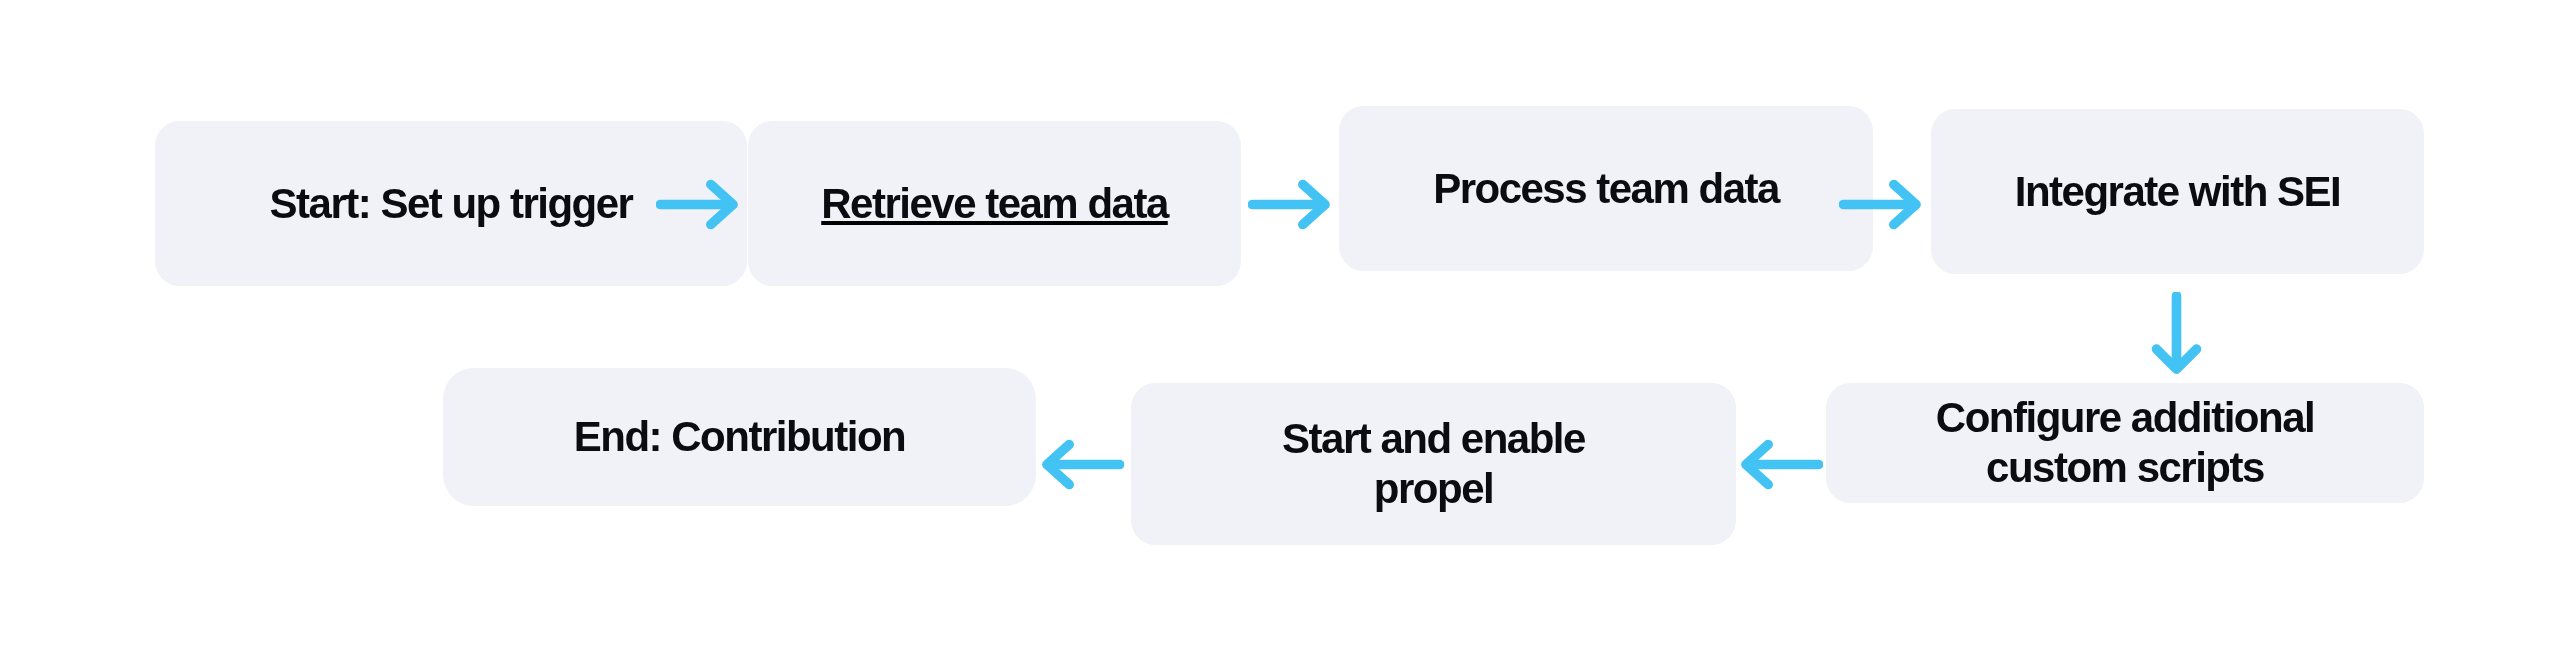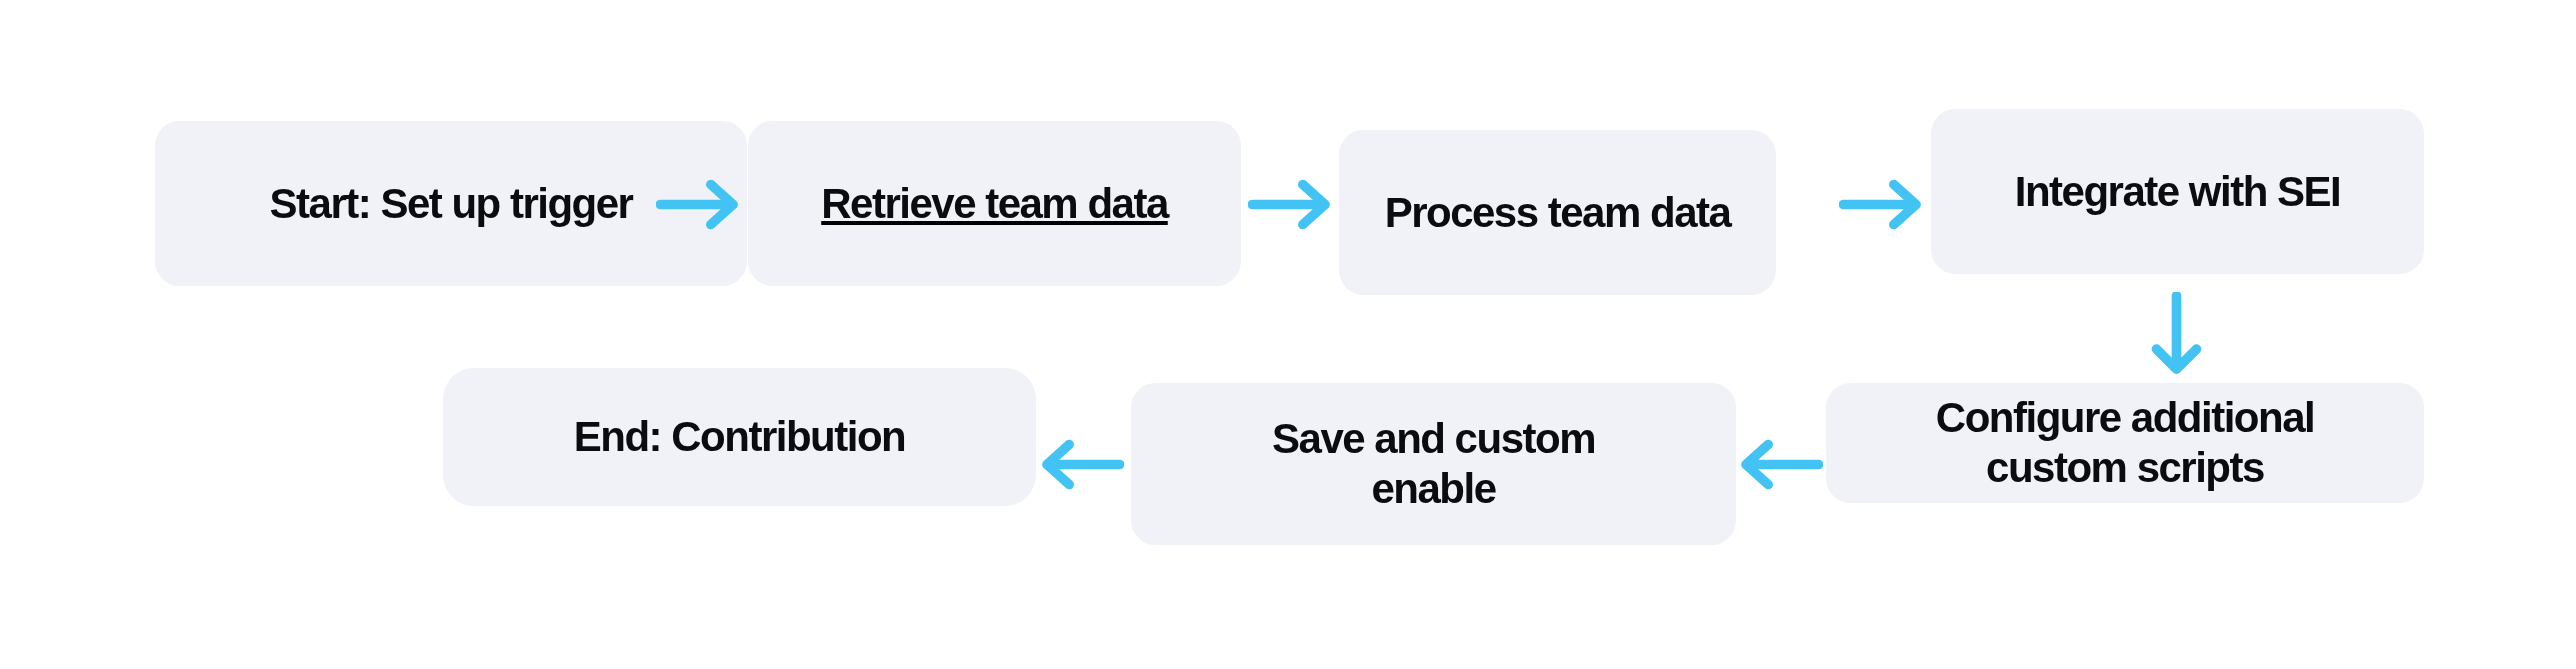--- a/index.html
+++ b/index.html
@@ -27,21 +27,21 @@
     font-weight:700;
     letter-spacing:-1.5px;
     line-height:50px;
     color:var(--text);
     white-space:nowrap;
   }
 
   
   .n-start     {left:155px;  top:121px; width:592px; height:165px;}
   .n-retrieve  {left:748px; top:121px; width:493px; height:165px;text-decoration:underline;}
-  .n-process   {left:1339px; top:130px; width:437px; height:165px;}
+  .n-process   {left:1339px; top:106px; width:534px; height:165px;}
   .n-integrate {left:1931px; top:109px; width:493px; height:165px;}
   
   .n-configure {left:1826px; top:383px; width:598px; height:120px;}
   .n-save      {left:1131px; top:383px; width:605px; height:162px;}
   .n-end       {left:443px;  top:368px; width:593px; height:138px;border-radius:31px;}
 
   .arrow{position:absolute;}
   .arrow path{
     fill:none;
     stroke:var(--arrow);
@@ -74,22 +74,22 @@
 <div class="node n-integrate">
   <div class="line">Integrate with SEI</div>
 </div>
 
 <div class="node n-configure">
   <div class="line">Configure additional</div>
   <div class="line">custom scripts</div>
 </div>
 
 <div class="node n-save">
-  <div class="line">Save and custom</div>
-  <div class="line">enable</div>
+  <div class="line">Start and enable</div>
+  <div class="line">propel</div>
 </div>
 
 <div class="node n-end">
   <div class="line">End: Contribution</div>
 </div>
 
 <svg class="arrow a-r1a" width="83" height="89" viewBox="0 0 112 120">
   <path d="M6 60 H98"></path>
     <path d="M74 33 L104 60 L74 87"></path>
 </svg>

